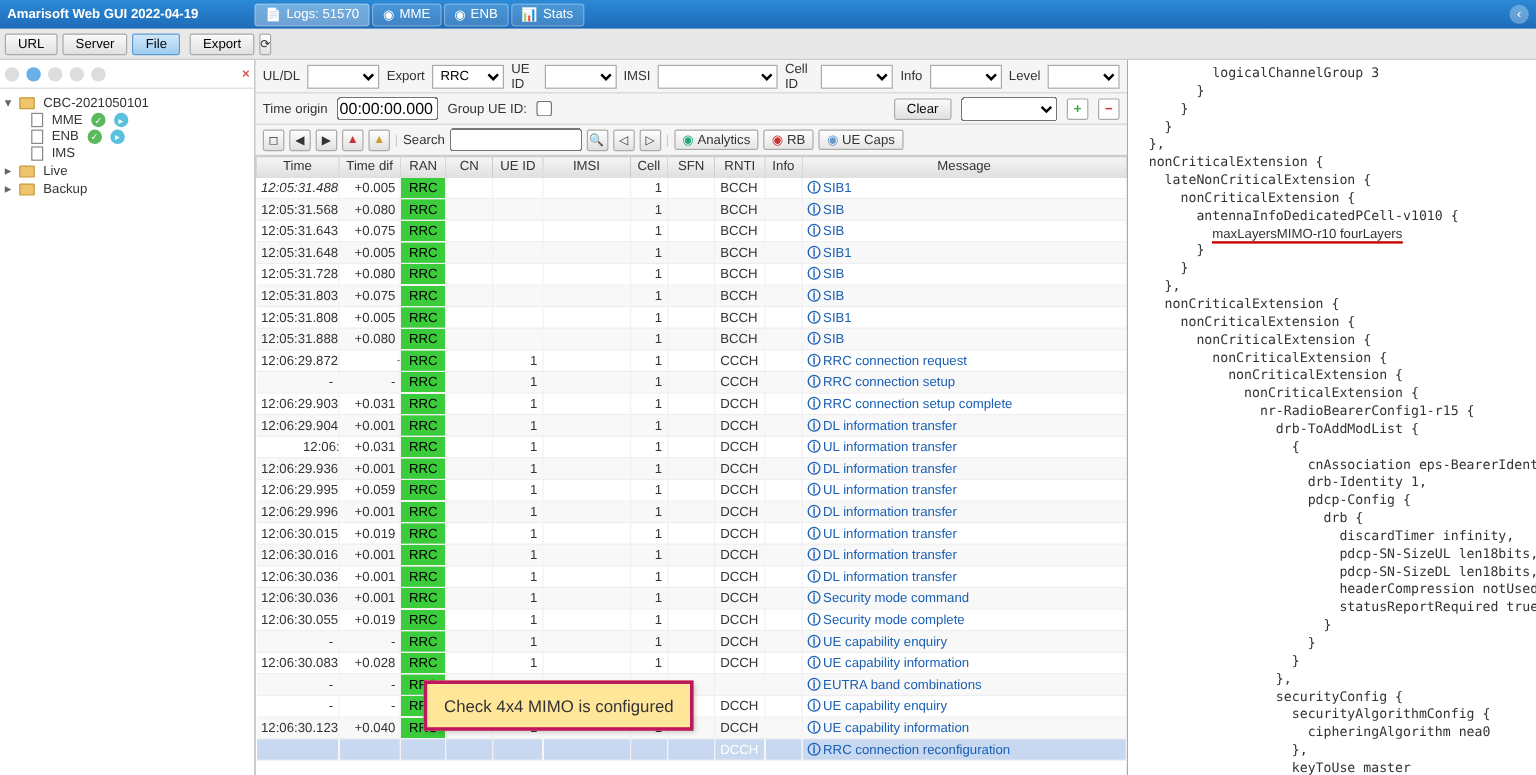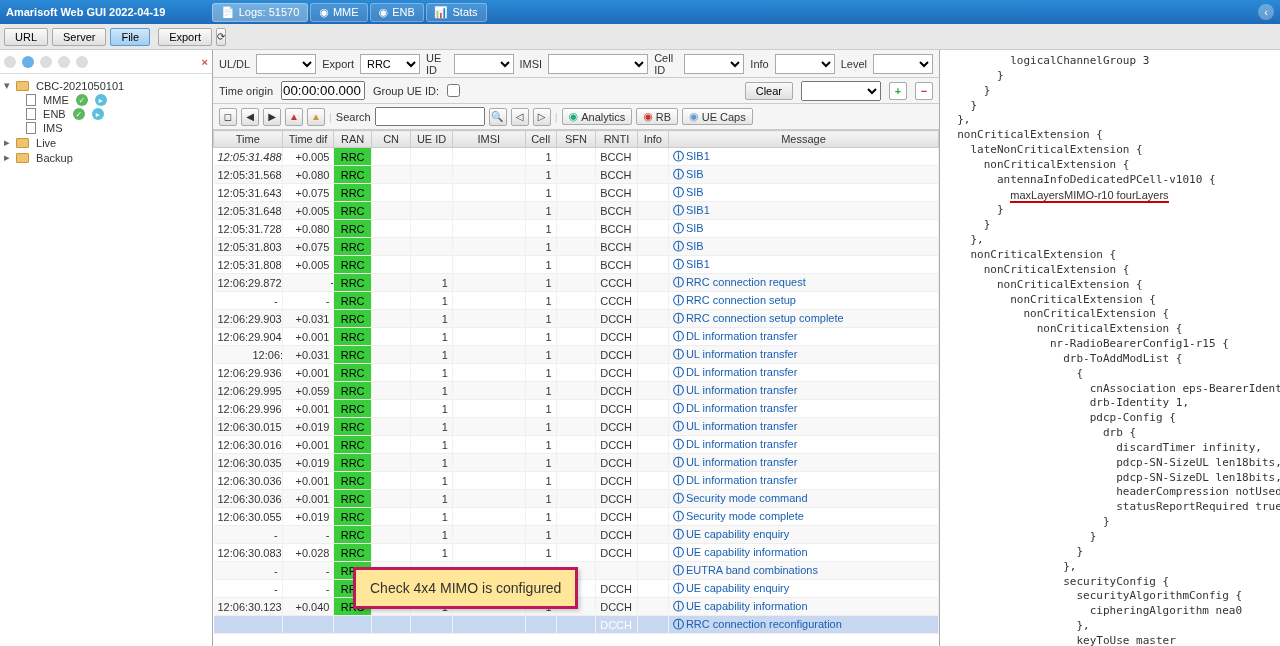--- a/index.html
+++ b/index.html
@@ -264,20 +264,33 @@
               <td></td>
               <td style="text-align: right;"></td>
               <td></td>
               <td style="text-align: right;">1</td>
               <td></td>
               <td>BCCH</td>
               <td></td>
               <td><span class="info-i">ⓘ</span><span class="msg-cell">SIB1</span></td>
             </tr>
             <tr>
+              <td style="text-align: right;">12:05:31.888</td>
+              <td style="text-align: right;">+0.080</td>
+              <td class="ran-cell">RRC</td>
+              <td></td>
+              <td style="text-align: right;"></td>
+              <td></td>
+              <td style="text-align: right;">1</td>
+              <td></td>
+              <td>BCCH</td>
+              <td></td>
+              <td><span class="info-i">ⓘ</span><span class="msg-cell">SIB</span></td>
+            </tr>
+            <tr>
               <td style="text-align: left; margin-top: 30px;">12:06:29.872</td>
               <td style="text-align: right; padding-left: 48px;">+57.984</td>
               <td class="ran-cell">RRC</td>
               <td></td>
               <td style="text-align: right;">1</td>
               <td></td>
               <td style="text-align: right;">1</td>
               <td></td>
               <td>CCCH</td>
               <td></td>
@@ -392,33 +405,20 @@
               <td style="text-align: right;">+0.001</td>
               <td class="ran-cell">RRC</td>
               <td></td>
               <td style="text-align: right;">1</td>
               <td></td>
               <td style="text-align: right;">1</td>
               <td></td>
               <td>DCCH</td>
               <td></td>
               <td><span class="info-i">ⓘ</span><span class="msg-cell">DL information transfer</span></td>
-            </tr>
-            <tr>
-              <td style="text-align: right;">12:06:30.035</td>
-              <td style="text-align: right;">+0.019</td>
-              <td class="ran-cell">RRC</td>
-              <td></td>
-              <td style="text-align: right;">1</td>
-              <td></td>
-              <td style="text-align: right;">1</td>
-              <td></td>
-              <td>DCCH</td>
-              <td></td>
-              <td><span class="info-i">ⓘ</span><span class="msg-cell">UL information transfer</span></td>
             </tr>
             <tr>
               <td style="text-align: right;">12:06:30.036</td>
               <td style="text-align: right;">+0.001</td>
               <td class="ran-cell">RRC</td>
               <td></td>
               <td style="text-align: right;">1</td>
               <td></td>
               <td style="text-align: right;">1</td>
               <td></td>

